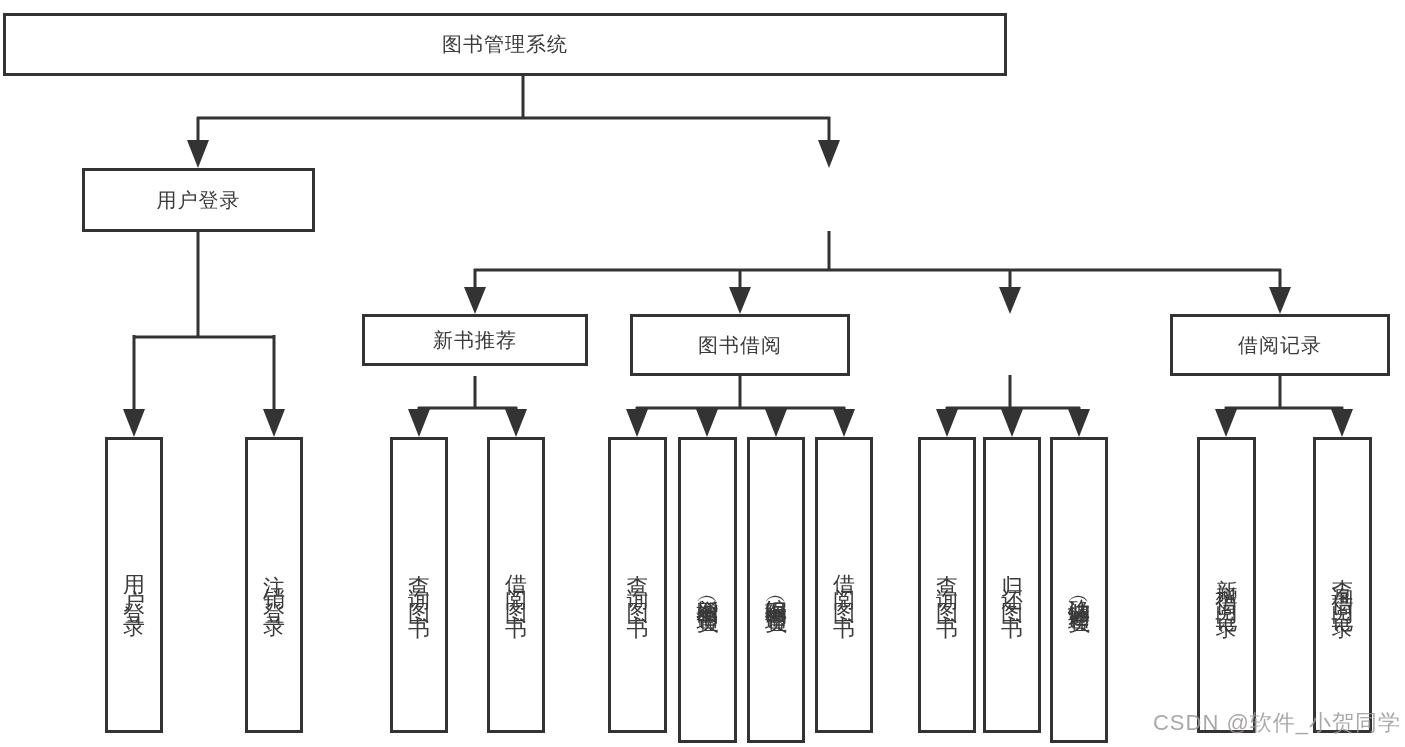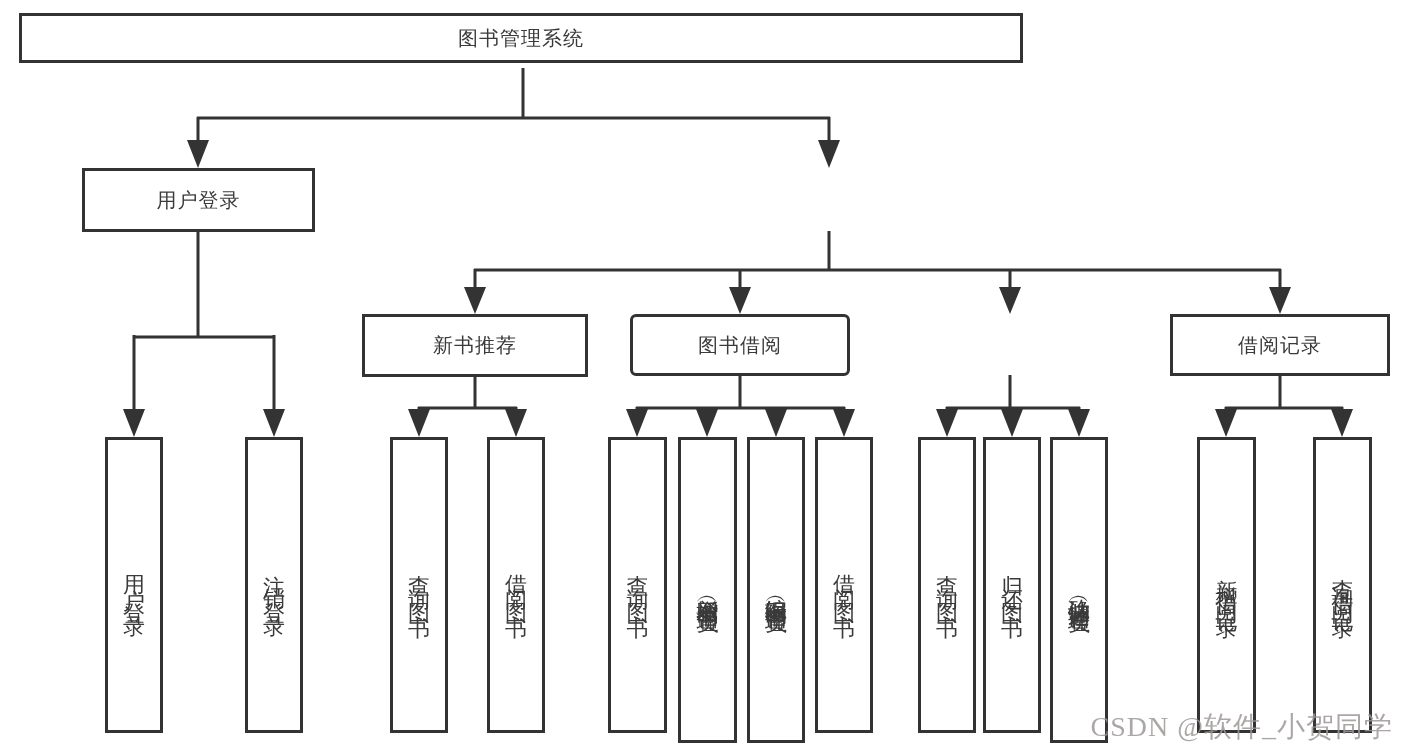--- a/index.html
+++ b/index.html
@@ -36,27 +36,26 @@
     writing-mode: vertical-lr;
     text-orientation: mixed;
     font-size: 22px;
     line-height: 1;
     color: #3a3a3a;
     white-space: nowrap;
   }
   .watermark {
     position: absolute;
     top: 708px;
-    right: 12px;
-    font-size: 28px;
+    right: 4px;
+    font-size: 22px;
     color: rgba(158, 152, 152, 0.85);
     letter-spacing: 1px;
     z-index: 5;
     white-space: nowrap;
-    font-family: Liberation Serif, serif;
   }
 </style>
 </head>
 <body>
 
 <div class="canvas">
 
   <svg class="connectors" viewBox="0 0 1405 747" xmlns="http://www.w3.org/2000/svg">
     <path fill="none" stroke="#333333" stroke-width="3" d="M523 68 V118  M197 118 H830  M198 117 V142  M829 117 V142
              M198 231 V337  M133 337 H275  M134 335 V412  M274 335 V412
@@ -79,32 +78,32 @@
              M696 409 L718 409 L707 437 Z
              M765 409 L787 409 L776 437 Z
              M833 409 L855 409 L844 437 Z
              M936 409 L958 409 L947 437 Z
              M1001 409 L1023 409 L1012 437 Z
              M1068 409 L1090 409 L1079 437 Z
              M1215 409 L1237 409 L1226 437 Z
              M1331 409 L1353 409 L1342 437 Z"></path>
   </svg>
 
-  <div class="node hnode root-node" style="left:19px; top:13px; width:1004px; height:50px;">
+  <div class="node hnode root-node" style="left:3px; top:13px; width:1004px; height:63px;">
     <span>图书管理系统</span>
   </div>
 
   <div class="node hnode" style="left:82px; top:168px; width:233px; height:64px;">
     <span>用户登录</span>
   </div>
 
-  <div class="node hnode" style="left:362px; top:314px; width:226px; height:63px;">
+  <div class="node hnode" style="left:362px; top:314px; width:226px; height:52px;">
     <span>新书推荐</span>
   </div>
-  <div class="node hnode" style="left:630px; top:314px; width:220px; height:62px;border-radius:6px;">
+  <div class="node hnode" style="left:630px; top:314px; width:220px; height:62px;">
     <span>图书借阅</span>
   </div>
   <div class="node hnode" style="left:1170px; top:314px; width:220px; height:62px;">
     <span>借阅记录</span>
   </div>
 
   <div class="node vnode" style="left:105px; top:437px; width:58px; height:296px;">
     <span class="vlabel" style="letter-spacing: 14px;">用户登录</span>
   </div>
   <div class="node vnode" style="left:245px; top:437px; width:58px; height:296px;">

